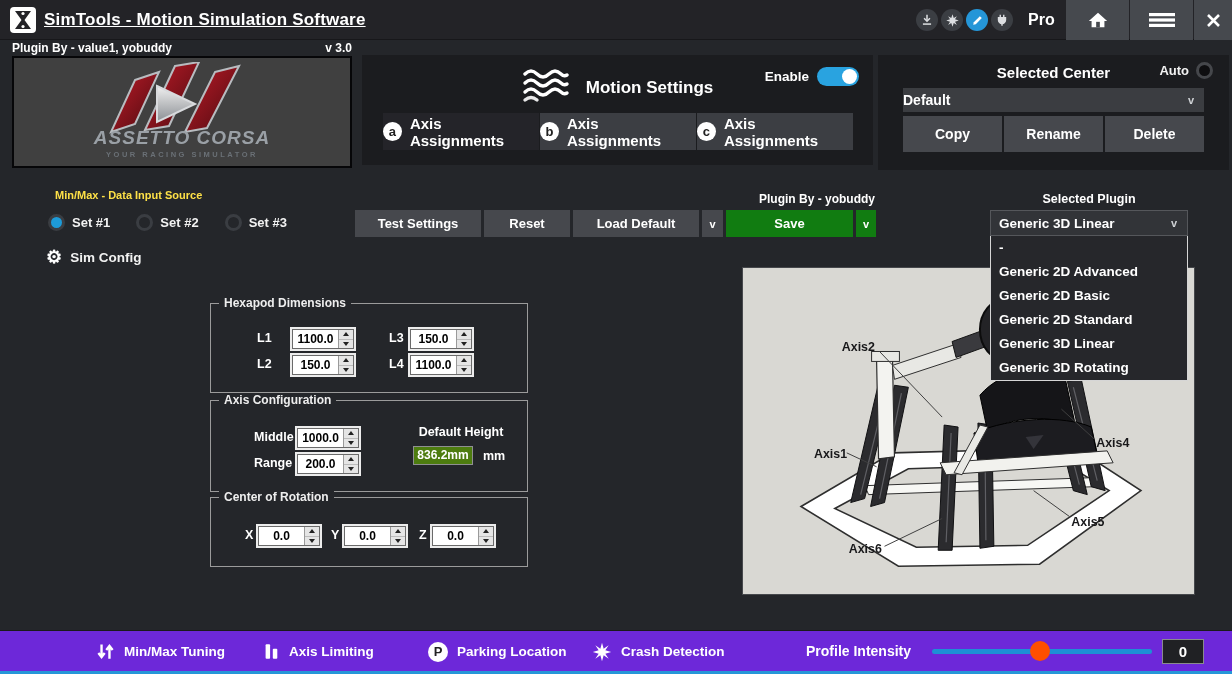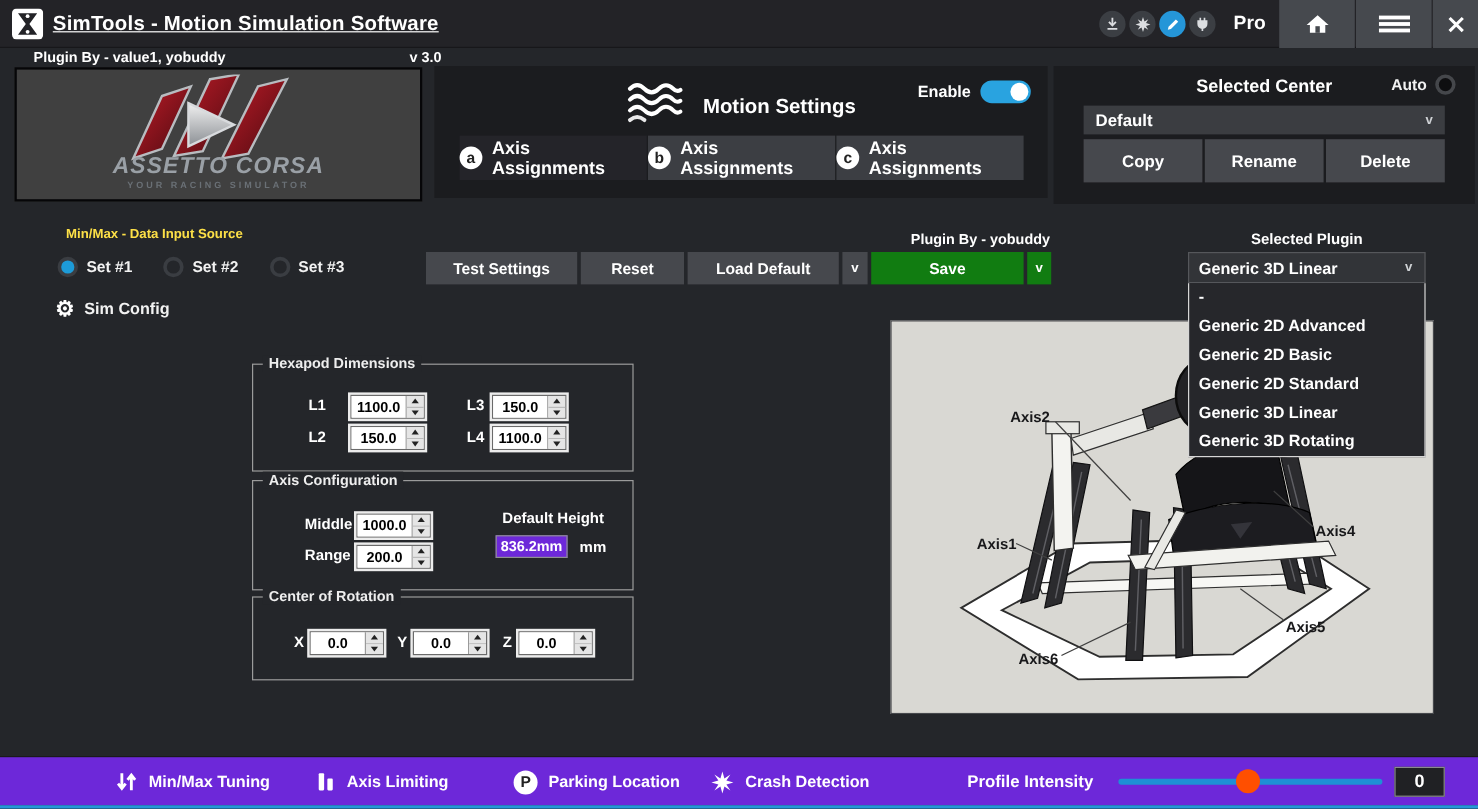--- a/index.html
+++ b/index.html
@@ -19,21 +19,21 @@
   .tb-title { position:absolute; left:44px; top:0; height:40px; line-height:40px; font-size:17px; color:#fff; letter-spacing:.2px;text-decoration:underline; }
   .tb-circle { position:absolute; top:9px; width:22px; height:22px; border-radius:50%; background:#3b3e43; display:flex; align-items:center; justify-content:center; }
   .tb-circle.blue { background:#2596d8; }
   .tb-pro { position:absolute; left:1028px; top:0; height:40px; line-height:40px; font-size:16px; color:#fff; }
   .tb-btn { position:absolute; top:0; height:40px; background:#46494e; display:flex; align-items:center; justify-content:center; cursor:pointer; }
 
   
   .panel { position:absolute; background:#1b1c1f; }
 
   
-  #pl-header { position:absolute; left:28px; top:41px; width:340px; height:14px; font-size:12px; color:#fff; }
+  #pl-header { position:absolute; left:12px; top:41px; width:340px; height:14px; font-size:12px; color:#fff; }
   #pl-version { position:absolute; right:0; top:0; }
   #logo-box { position:absolute; left:12px; top:56px; width:340px; height:112px; background:#404040; border:2px solid #060608; display:flex; align-items:center; justify-content:center; }
 
   
   #motion-panel { left:362px; top:55px; width:511px; height:110px; }
   .ms-head { position:absolute; left:0; right:0; top:14px; display:flex; align-items:center; justify-content:center; gap:16px; }
   .ms-title { font-size:17px; color:#fff; }
   .enable-wrap { position:absolute; right:14px; top:12px; display:flex; align-items:center; gap:8px; font-size:13.5px; color:#fff; }
   .toggle { width:42px; height:19px; border-radius:10px; background:#29a3e0; position:relative; cursor:pointer; }
   .toggle .knob { position:absolute; right:2px; top:2px; width:15px; height:15px; border-radius:50%; background:#fff; }
@@ -42,21 +42,21 @@
   .tab.active { background:#242429; }
   .tab .circ { width:19px; height:19px; border-radius:50%; background:#fff; color:#222; font-size:13px; line-height:19px; text-align:center; }
   .tab .tlabel { font-size:15px; color:#fff; }
 
   
   #profile-panel { left:878px; top:55px; width:351px; height:115px; }
   .sp-title { position:absolute; left:0; right:0; top:9px; text-align:center; font-size:15px; color:#fff; }
   .auto-wrap { position:absolute; right:16px; top:7px; display:flex; align-items:center; gap:7px; font-size:13px; }
   .auto-circ { width:17px; height:17px; border-radius:50%; background:#0e0e10; border:3px solid #45474b; cursor:pointer; }
   .profile-combo { position:absolute; left:25px; top:33px; width:301px; height:24px; background:#3b3d41; display:flex; align-items:center; cursor:pointer; }
-  .profile-combo .val { padding-left:10px; font-size:14px; color:#fff; flex:1; }
+  .profile-combo .val { font-size:14px; color:#fff; flex:1; }
   .chev { font-size:11px; color:#cfd2d5; padding-right:10px; }
   .profile-btns { position:absolute; left:25px; top:61px; display:flex; gap:2px; }
   .pbtn { width:99px; height:36px; background:#46484d; color:#fff; font-size:14px; display:flex; align-items:center; justify-content:center; cursor:pointer; }
 
   
   .di-title { position:absolute; left:55px; top:189px; font-size:11px; color:#fde047; }
   .radio-row { position:absolute; left:48px; top:214px; display:flex; gap:26px; }
   .radio-item { display:flex; align-items:center; gap:7px; font-size:13px; cursor:pointer; }
   .radio { width:17px; height:17px; border-radius:50%; border:3px solid #3a3d42; background:#24262a; }
   .radio.sel { background:#1d9bd8; }
@@ -80,21 +80,21 @@
   .gbox { position:absolute; left:210px; width:318px; border:1px solid #9b9b9b; }
   .gbox .glabel { position:absolute; top:-8px; left:8px; background:#24262a; padding:0 5px; font-size:12px; color:#eee; }
   .flabel { position:absolute; font-size:12.5px; color:#fff; }
   .spin { position:absolute; width:62px; height:20px; background:#fff; border:1px solid #6a6a6a; box-shadow:0 0 0 2px #ececec; display:flex; }
   .spin input { flex:1; width:100%; border:none; outline:none; background:#fff; color:#000; font-family:"Liberation Sans",sans-serif; font-weight:700; font-size:12px; text-align:center; padding:0; }
   .spin-btns { width:15px; border-left:1px solid #9a9a9a; display:flex; flex-direction:column; cursor:pointer; }
   .spin-up,.spin-dn { flex:1; background:#e5e5e5; display:flex; align-items:center; justify-content:center; }
   .spin-up { border-bottom:1px solid #bbb; }
   .tri-up { width:0; height:0; border-left:3px solid transparent; border-right:3px solid transparent; border-bottom:4px solid #222; }
   .tri-dn { width:0; height:0; border-left:3px solid transparent; border-right:3px solid transparent; border-top:4px solid #222; }
-  .dh-box { position:absolute; left:202px; top:45px; width:60px; height:19px; background:#6d28d9; border:1px solid #8f8f92; color:#fff; font-size:12px; text-align:center; line-height:17px; }
+  .dh-box { position:absolute; left:202px; top:45px; width:60px; height:19px; background:#4d7c0f; border:1px solid #8f8f92; color:#fff; font-size:12px; text-align:center; line-height:17px; }
 
   
   #diagram { position:absolute; left:742px; top:267px; width:453px; height:328px; background:#d9d8d3; border:1px solid #46484c; z-index:1; }
 
   
   #bottombar { position:absolute; left:0; top:630px; width:1232px; height:41px; background:#6d28d9; border-top:1px solid #1a1a1c; }
   .bb-item { position:absolute; top:0; height:41px; display:flex; align-items:center; gap:9px; font-size:13.5px; color:#fff; cursor:pointer; }
   .bb-circ { width:20px; height:20px; border-radius:50%; background:#fff; color:#222; font-size:13px; line-height:20px; text-align:center; font-weight:700; }
   .pi-label { position:absolute; left:806px; top:0; height:41px; line-height:41px; font-size:14px; color:#fff; }
   .slider { position:absolute; left:932px; top:18px; width:220px; height:5px; border-radius:3px; background:#1e8fd5; cursor:pointer; }

